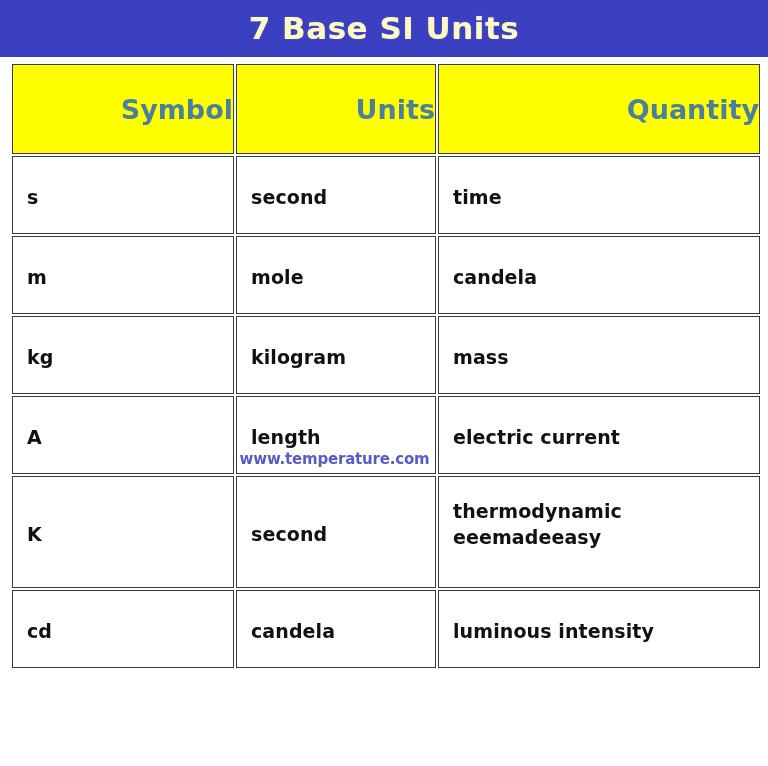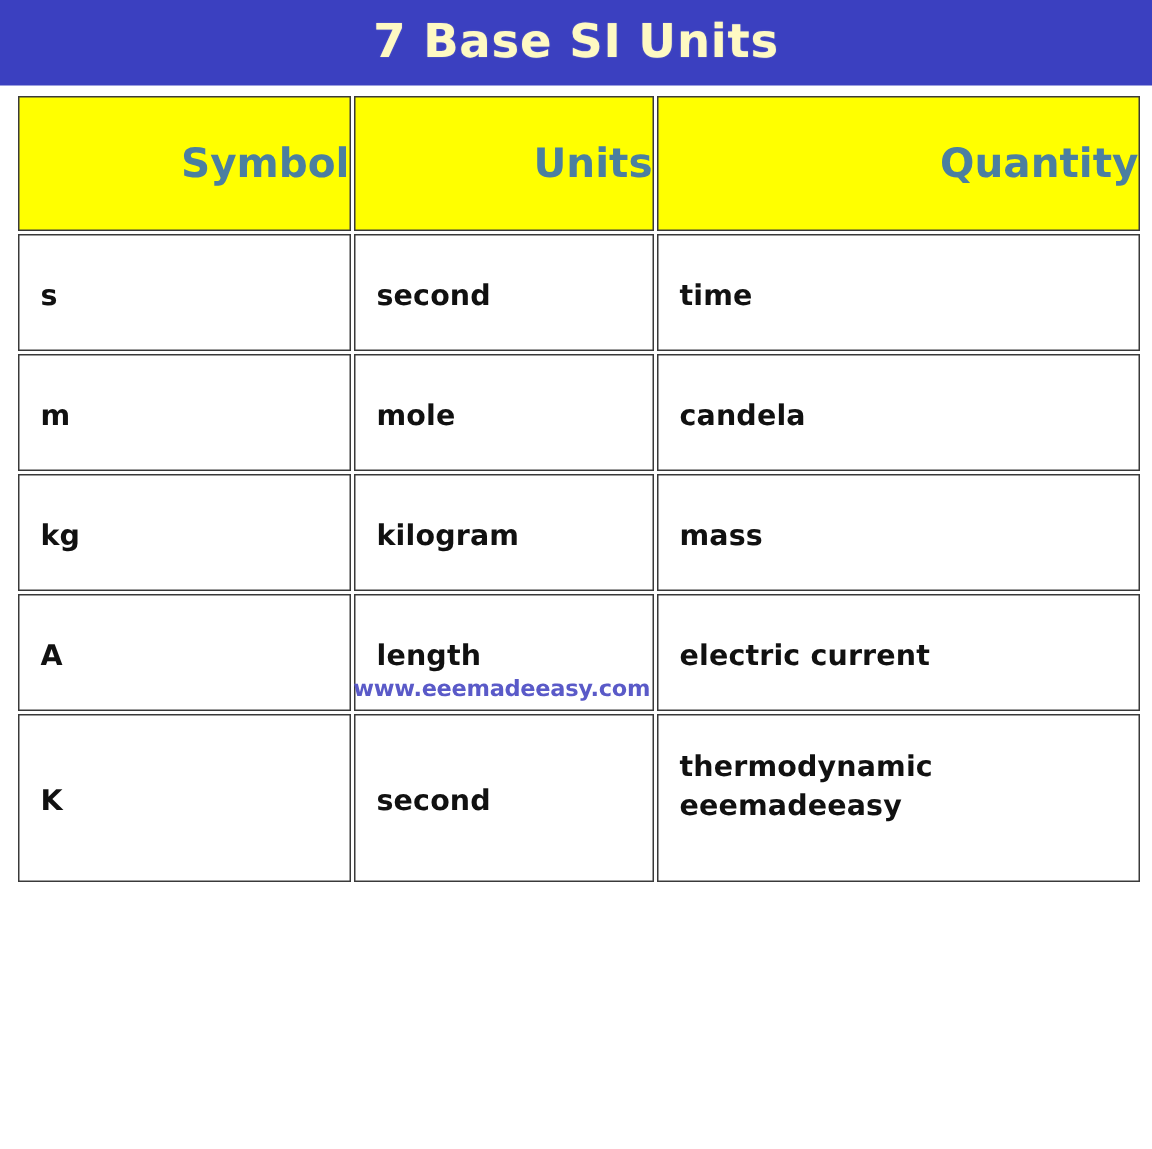--- a/index.html
+++ b/index.html
@@ -213,20 +213,31 @@
           </td>
           <td>
             <span class="cell-text center-v">second</span>
           </td>
           <td>
             <span class="cell-text wrap2">thermodynamic eeemadeeasy</span>
           </td>
         </tr>
 
 
+        <tr class="body-row">
+          <td>
+            <span class="cell-text">cd</span>
+          </td>
+          <td>
+            <span class="cell-text">candela</span>
+          </td>
+          <td>
+            <span class="cell-text">luminous intensity</span>
+          </td>
+        </tr>
 
       </tbody>
     </table>
   </div>
 
-  <div class="watermark">www.eeemadeeasy.com</div>
+  <div class="watermark">www.temperature.com</div>
 
 </div>
 
 </body></html>

